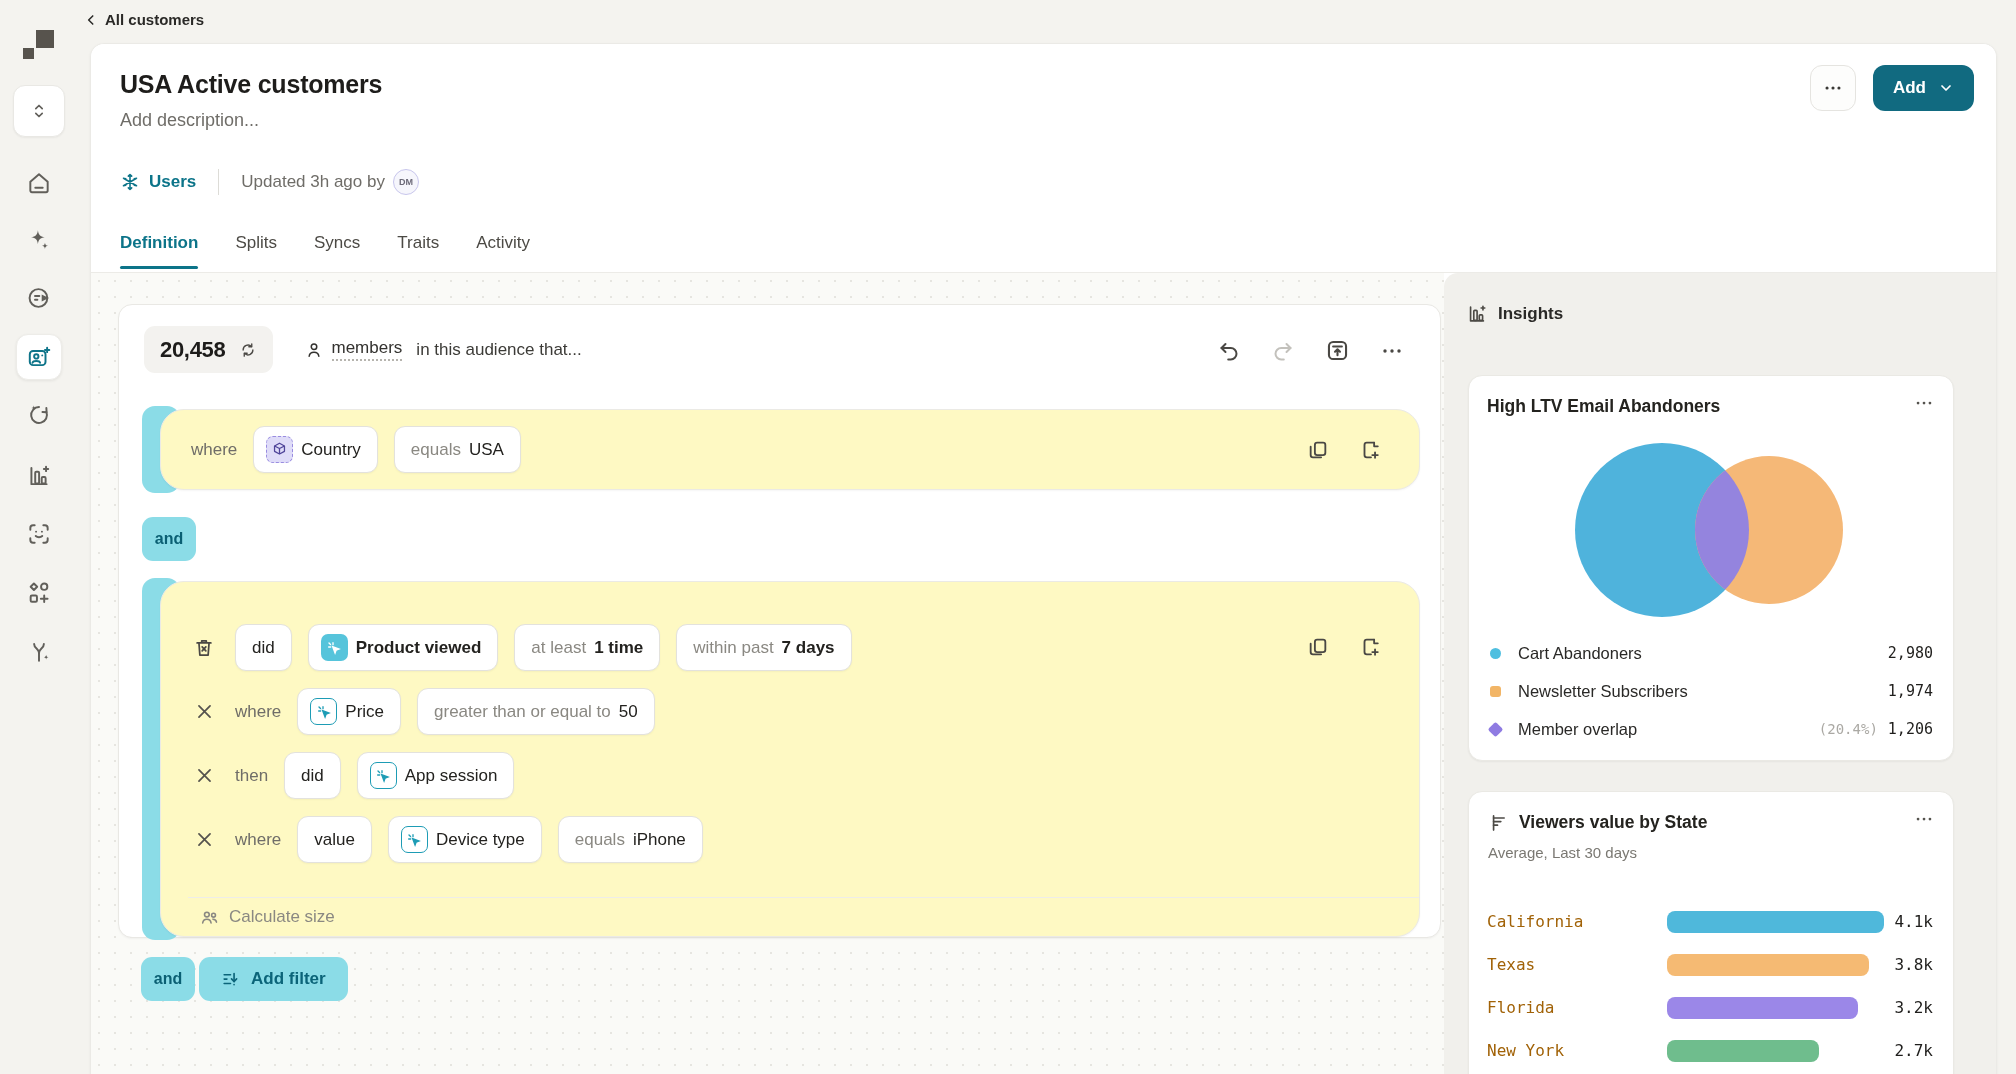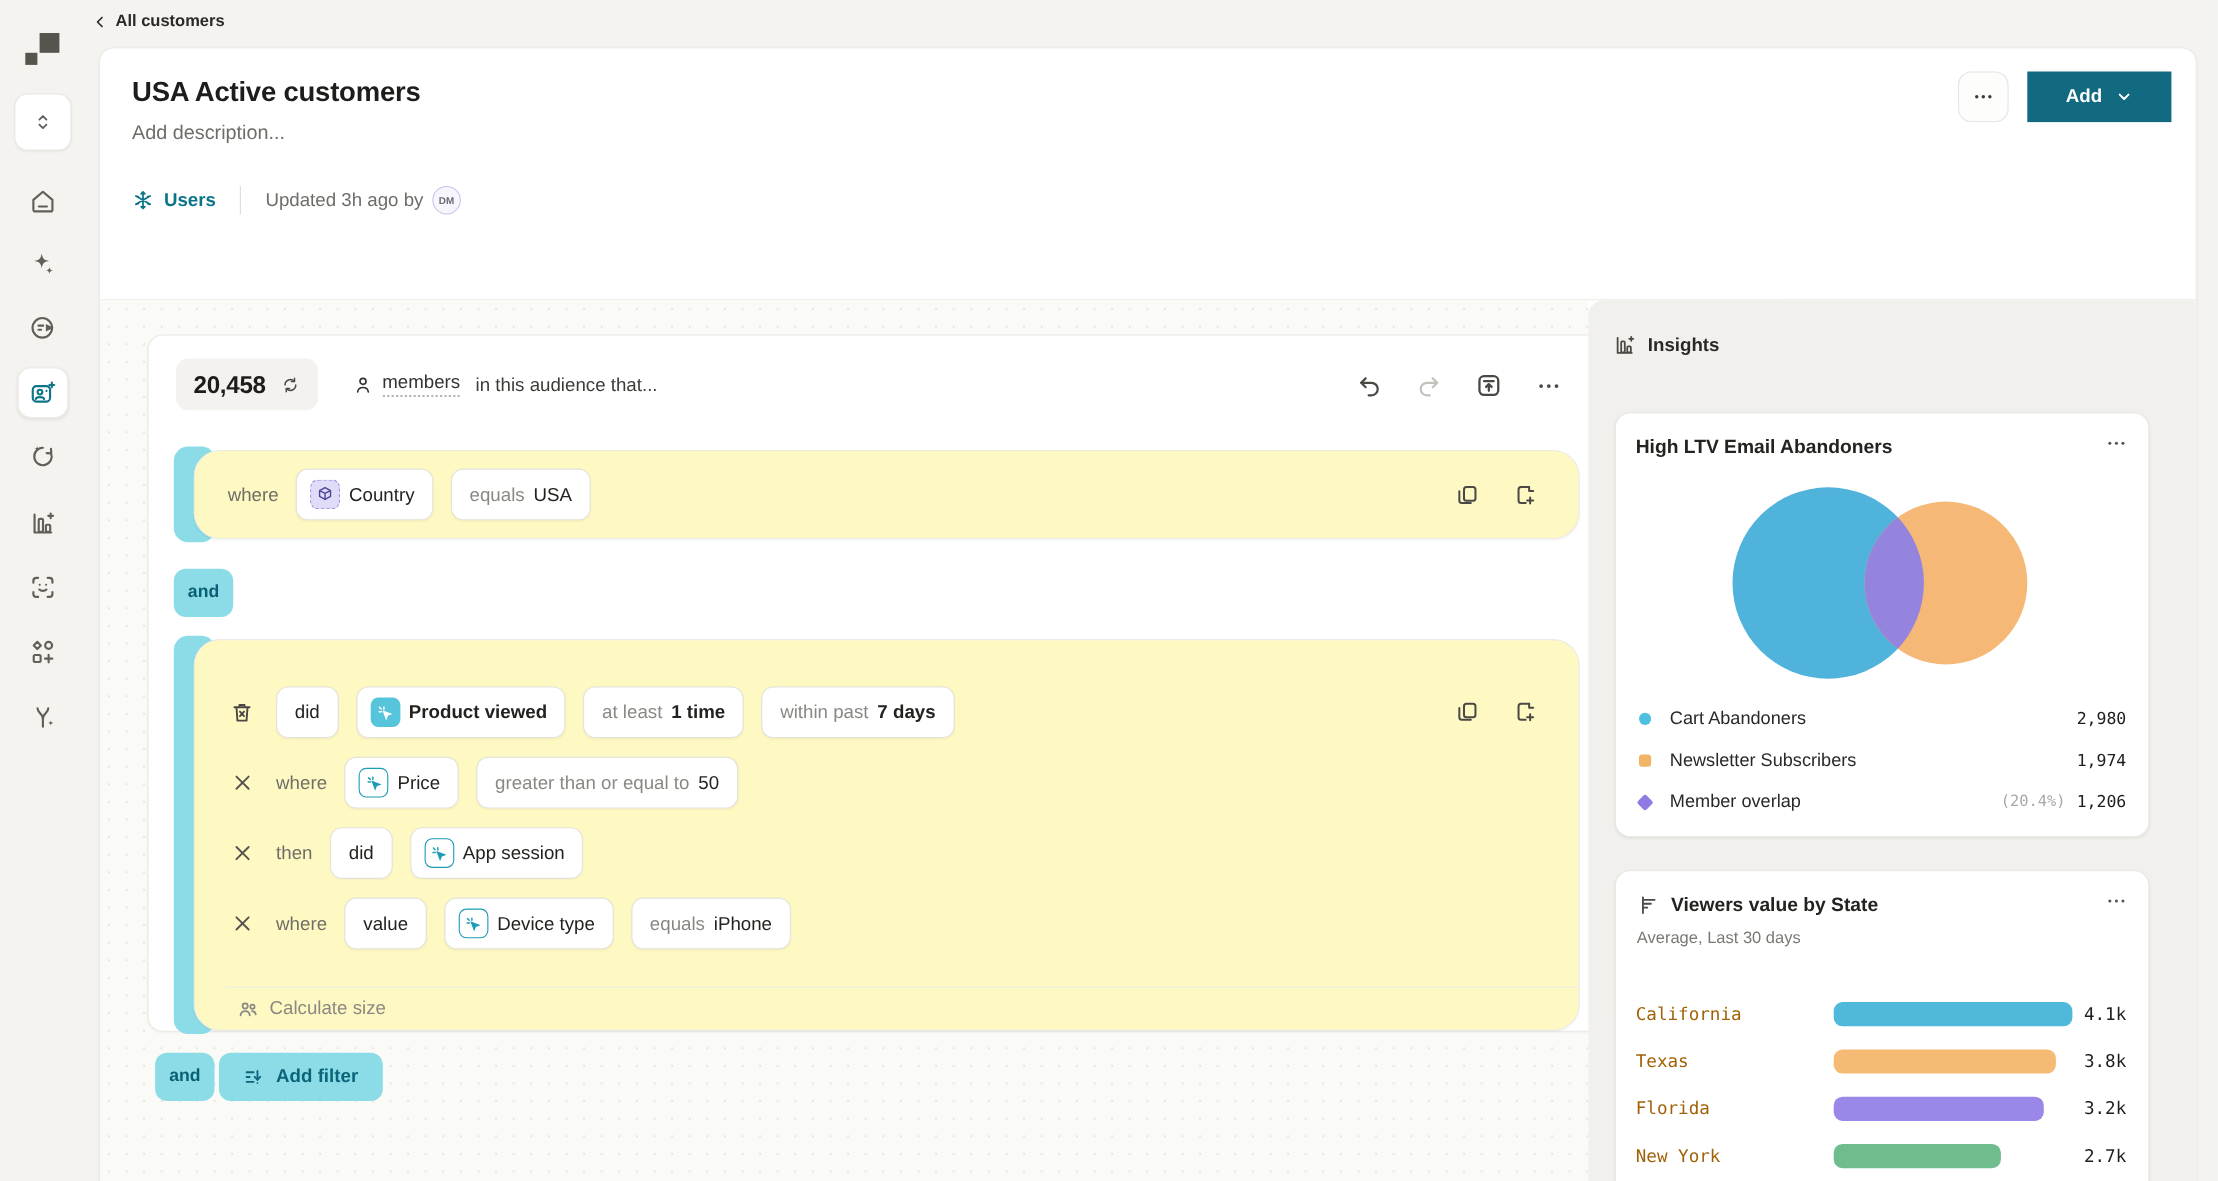--- a/index.html
+++ b/index.html
@@ -27,35 +27,35 @@
   .card-header { position:relative; height:229px; background:#fff; }
   .page-title { position:absolute; left:29px; top:26px; font-size:25px; font-weight:700; letter-spacing:-.2px; color:#1E1D1B; }
   .page-desc { position:absolute; left:29px; top:66px; font-size:18px; color:#6F6D68; cursor:text; }
   .meta-row { position:absolute; left:29px; top:122px; height:32px; display:flex; align-items:center; }
   .users-link { display:flex; align-items:center; gap:9px; color:#0C7489; font-size:17px; font-weight:600; cursor:pointer; }
   .meta-div { width:1px; height:26px; background:#DDDCD7; margin:0 22px; }
   .updated-text { font-size:17px; color:#6F6D68; }
   .avatar { width:26px; height:26px; margin-left:8px; border-radius:50%; background:#F6F6FC; border:1px solid #C8C6EC; color:#6C6A78; font-size:9px; font-weight:700; display:flex; align-items:center; justify-content:center; }
   .hdr-actions { position:absolute; right:22px; top:21px; display:flex; gap:17px; }
   .more-btn { width:46px; height:46px; background:#FDFDFC; border:1px solid #E5E4E0; border-radius:12px; display:flex; align-items:center; justify-content:center; cursor:pointer; }
-  .add-btn { height:46px; padding:0 35px; background:#116A80; border:none; border-radius:0; color:#fff; font-size:17px; font-weight:700; font-family:inherit; display:flex; align-items:center; gap:12px; cursor:pointer; }
+  .add-btn { height:46px; padding:0 20px; background:#116A80; border:none; border-radius:12px; color:#fff; font-size:17px; font-weight:700; font-family:inherit; display:flex; align-items:center; gap:12px; cursor:pointer; }
   .tabs { position:absolute; left:29px; bottom:4px; display:flex; gap:37px; }
   .tab { font-size:17px; color:#4C4A45; padding-bottom:16px; position:relative; cursor:pointer; }
   .tab.active { color:#0C7489; font-weight:700; }
   .tab.active::after { content:""; position:absolute; left:0; right:0; bottom:0; height:3px; border-radius:3px; background:#0C7489; }
   .hdr-divider { position:absolute; left:0; right:0; bottom:0; height:1px; background:#ECEBE7; }
 
   
   .content { position:absolute; left:0; top:229px; right:0; bottom:0; display:flex; }
   .canvas { position:relative; width:1353px; background:#FAFAF7;
             background-image:radial-gradient(#E6E5E0 1px, transparent 1px); background-size:16px 16px; }
   .insights { position:relative; flex:1; background:#F1F0EC; border-top-left-radius:14px; }
 
   
-  .qpanel { position:absolute; left:27px; top:31px; width:1323px; height:634px; background:#fff; border:1px solid #E9E8E4; border-radius:14px; box-shadow:0 1px 2px rgba(0,0,0,.04);margin-left:16px; }
+  .qpanel { position:absolute; left:27px; top:31px; width:1323px; height:634px; background:#fff; border:1px solid #E9E8E4; border-radius:14px; box-shadow:0 1px 2px rgba(0,0,0,.04); }
   .qhead { position:absolute; left:25px; top:21px; display:flex; align-items:center; }
   .count-pill { height:47px; padding:0 16px; background:#F3F2EF; border-radius:11px; display:flex; align-items:center; gap:13px; cursor:pointer; }
   .count-pill b { font-size:22px; font-weight:700; color:#1D1C1A; letter-spacing:-.3px; }
   .qhead .members-wrap { display:flex; align-items:center; gap:8px; margin-left:31px; }
   .members-label { font-size:17px; color:#33322F; border-bottom:2px dotted #B6B4AE; padding-bottom:1px; cursor:pointer; }
   .suffix { font-size:17px; color:#3C3B37; margin-left:6px; }
   .qtools { position:absolute; right:36px; top:33px; display:flex; gap:30px; align-items:center; }
   .qtools > * { cursor:pointer; }
 
   .group { position:absolute; left:23px; right:20px; }
@@ -232,20 +232,27 @@
           </svg>
       </div>
       <button class="add-btn">
         <span>Add</span>
         <svg width="16" height="16" viewBox="0 0 24 24" style="stroke:#fff;stroke-width:2.6;fill:none;stroke-linecap:round;stroke-linejoin:round">
             <path d="m6 9 6 6 6-6"></path>
           </svg>
       </button>
     </div>
 
+    <div class="tabs">
+      <div class="tab active">Definition</div>
+      <div class="tab">Splits</div>
+      <div class="tab">Syncs</div>
+      <div class="tab">Traits</div>
+      <div class="tab">Activity</div>
+    </div>
     <div class="hdr-divider"></div>
   </div>
 
   <div class="content">
 
     <div class="canvas">
       <div class="qpanel">
 
         <div class="qhead">
           <div class="count-pill">

